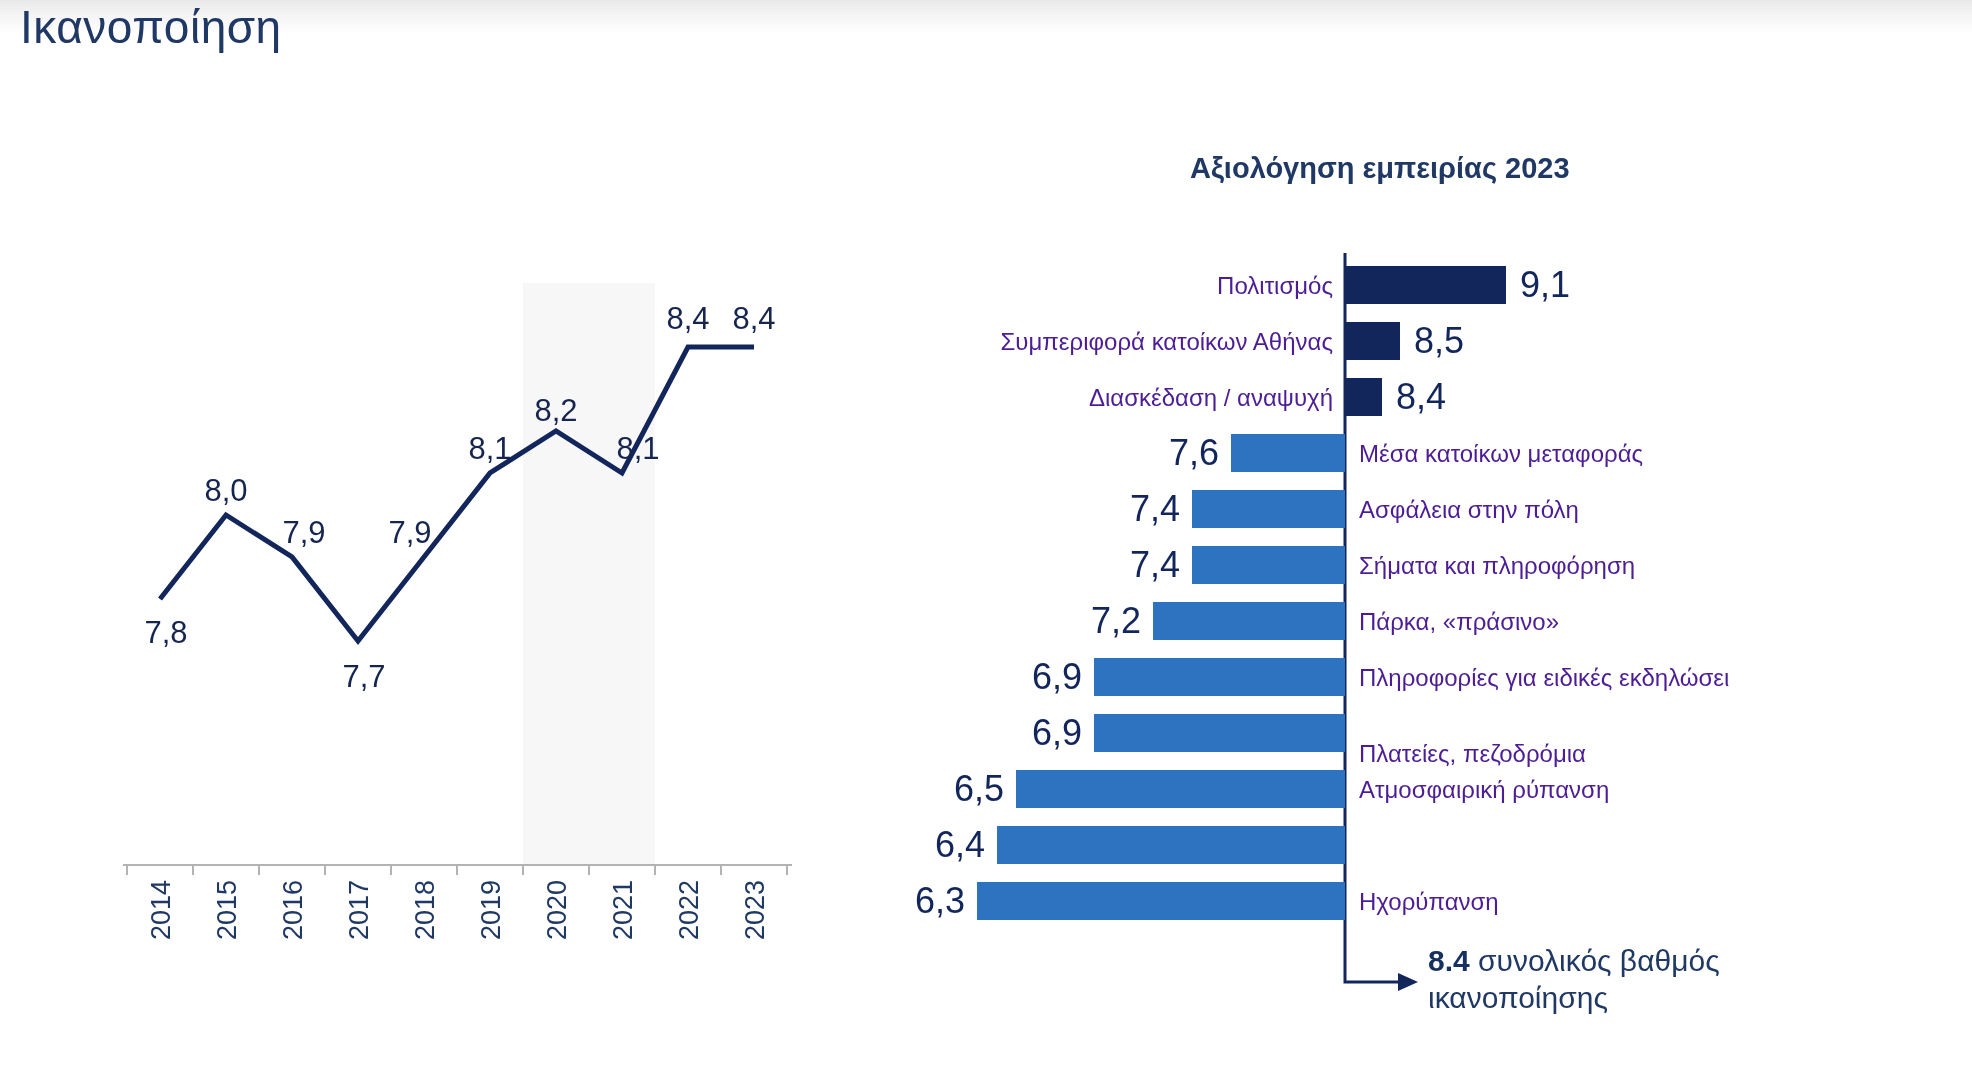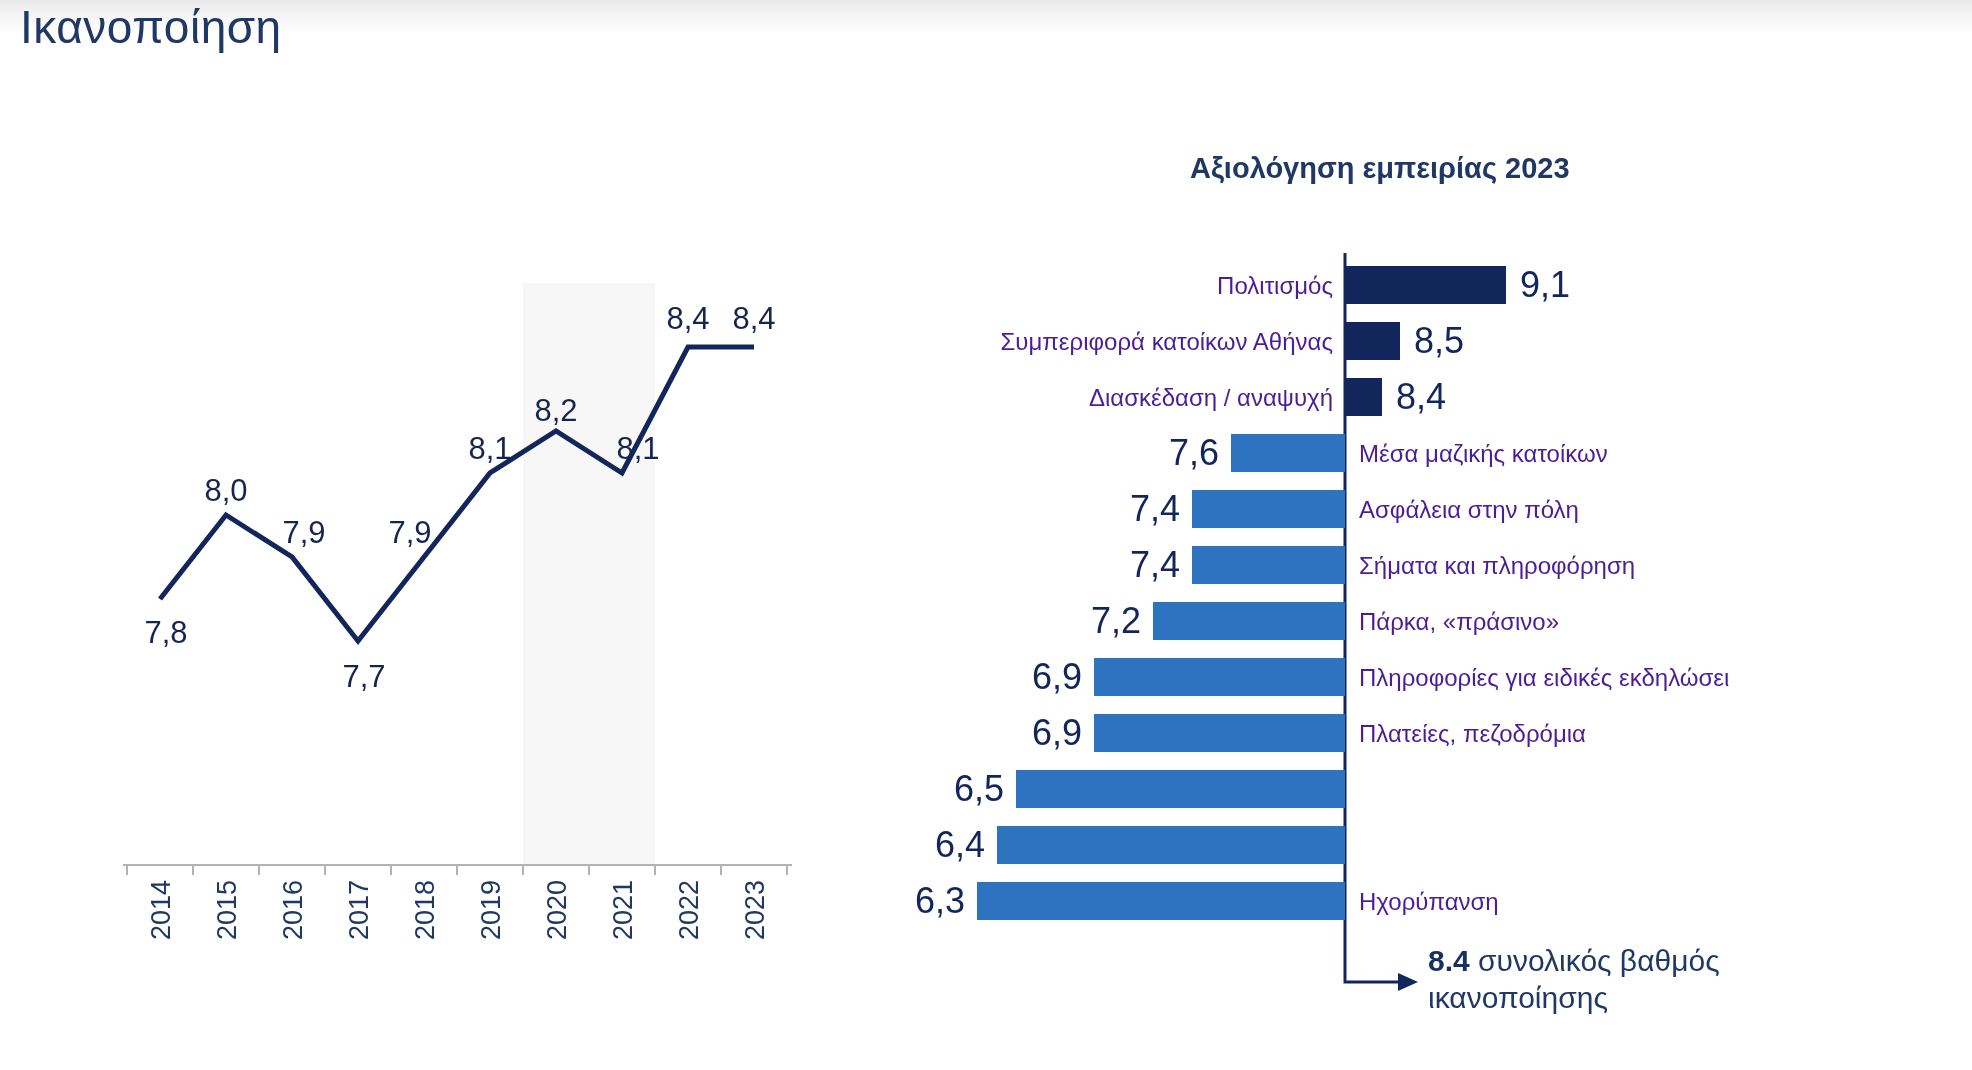--- a/index.html
+++ b/index.html
@@ -86,21 +86,21 @@
           <div class="bar-label" style="right: 637px;">Συμπεριφορά κατοίκων Αθήνας</div>
         </div>
         <div class="bar-row" style="top: 131px; left: 0px; width: 1120px;">
           <div class="bar" style="width: 37px; background: rgb(18, 38, 92); left: 495px;"></div>
           <div class="bar-value" style="left: 546px;">8,4</div>
           <div class="bar-label" style="right: 637px;">Διασκέδαση / αναψυχή</div>
         </div>
         <div class="bar-row" style="top: 187px; left: 0px; width: 1120px;">
           <div class="bar" style="width: 114px; background: rgb(46, 115, 192); left: 381px;"></div>
           <div class="bar-value" style="right: 751px;">7,6</div>
-          <div class="bar-label" style="left: 509px;">Μέσα μαζικής κατοίκων</div>
+          <div class="bar-label" style="left: 509px;">Μέσα κατοίκων μεταφοράς</div>
         </div>
         <div class="bar-row" style="top: 243px; left: 0px; width: 1120px;">
           <div class="bar" style="width: 153px; background: rgb(46, 115, 192); left: 342px;"></div>
           <div class="bar-value" style="right: 790px;">7,4</div>
           <div class="bar-label" style="left: 509px;">Ασφάλεια στην πόλη</div>
         </div>
         <div class="bar-row" style="top: 299px; left: 0px; width: 1120px;">
           <div class="bar" style="width: 153px; background: rgb(46, 115, 192); left: 342px;"></div>
           <div class="bar-value" style="right: 790px;">7,4</div>
           <div class="bar-label" style="left: 509px;">Σήματα και πληροφόρηση</div>
@@ -111,25 +111,26 @@
           <div class="bar-label" style="left: 509px;">Πάρκα, «πράσινο»</div>
         </div>
         <div class="bar-row" style="top: 411px; left: 0px; width: 1120px;">
           <div class="bar" style="width: 251px; background: rgb(46, 115, 192); left: 244px;"></div>
           <div class="bar-value" style="right: 888px;">6,9</div>
           <div class="bar-label" style="left: 509px;">Πληροφορίες για ειδικές εκδηλώσει</div>
         </div>
         <div class="bar-row" style="top: 467px; left: 0px; width: 1120px;">
           <div class="bar" style="width: 251px; background: rgb(46, 115, 192); left: 244px;"></div>
           <div class="bar-value" style="right: 888px;">6,9</div>
-          <div class="bar-label" style="left: 509px;">Πλατείες, πεζοδρόμια</div>
+          <div class="bar-label" style="left: 509px; margin-top: 20px;">Πλατείες, πεζοδρόμια</div>
         </div>
         <div class="bar-row" style="top: 523px; left: 0px; width: 1120px;">
           <div class="bar" style="width: 329px; background: rgb(46, 115, 192); left: 166px;"></div>
           <div class="bar-value" style="right: 966px;">6,5</div>
+          <div class="bar-label" style="left: 509px;">Ατμοσφαιρική ρύπανση</div>
         </div>
         <div class="bar-row" style="top: 579px; left: 0px; width: 1120px;">
           <div class="bar" style="width: 348px; background: rgb(46, 115, 192); left: 147px;"></div>
           <div class="bar-value" style="right: 985px;">6,4</div>
         </div>
         <div class="bar-row" style="top: 635px; left: 0px; width: 1120px;">
           <div class="bar" style="width: 368px; background: rgb(46, 115, 192); left: 127px;"></div>
           <div class="bar-value" style="right: 1005px;">6,3</div>
           <div class="bar-label" style="left: 509px;">Ηχορύπανση</div>
         </div>

